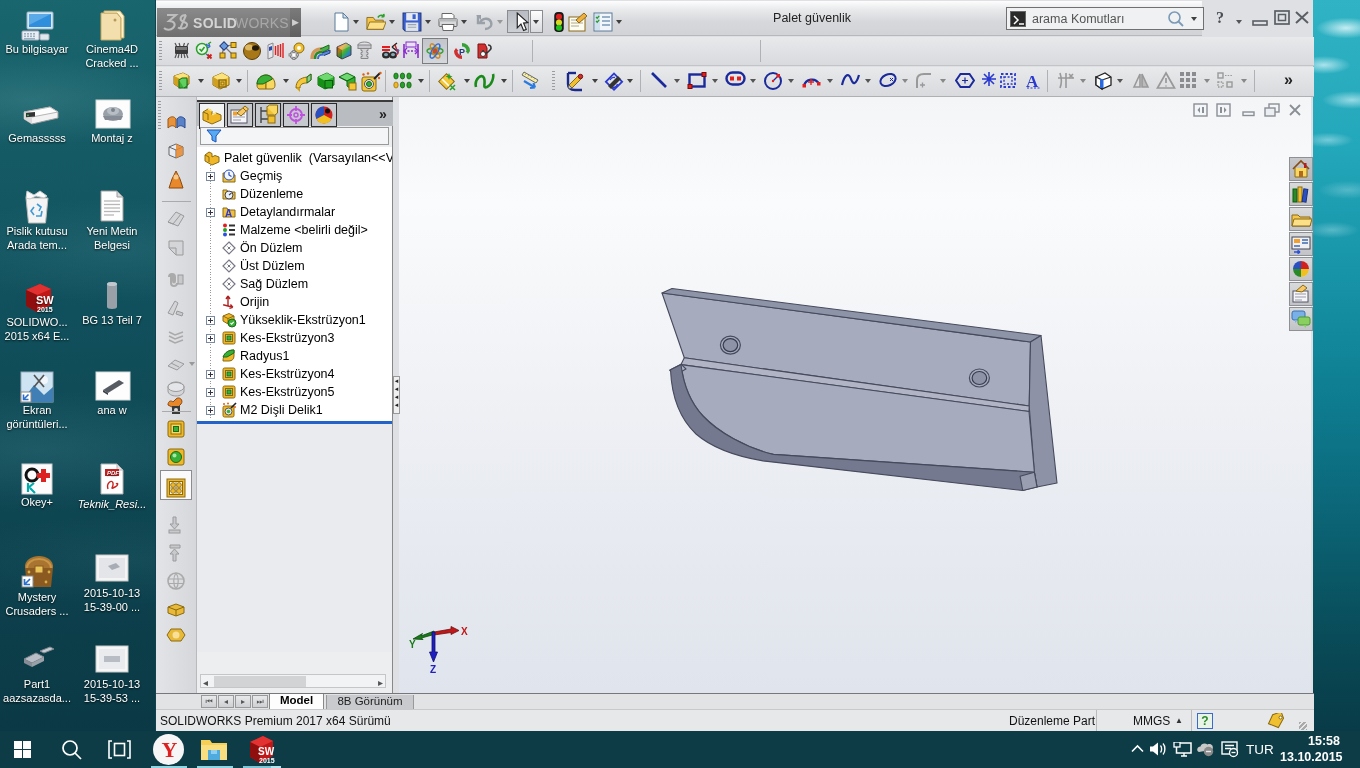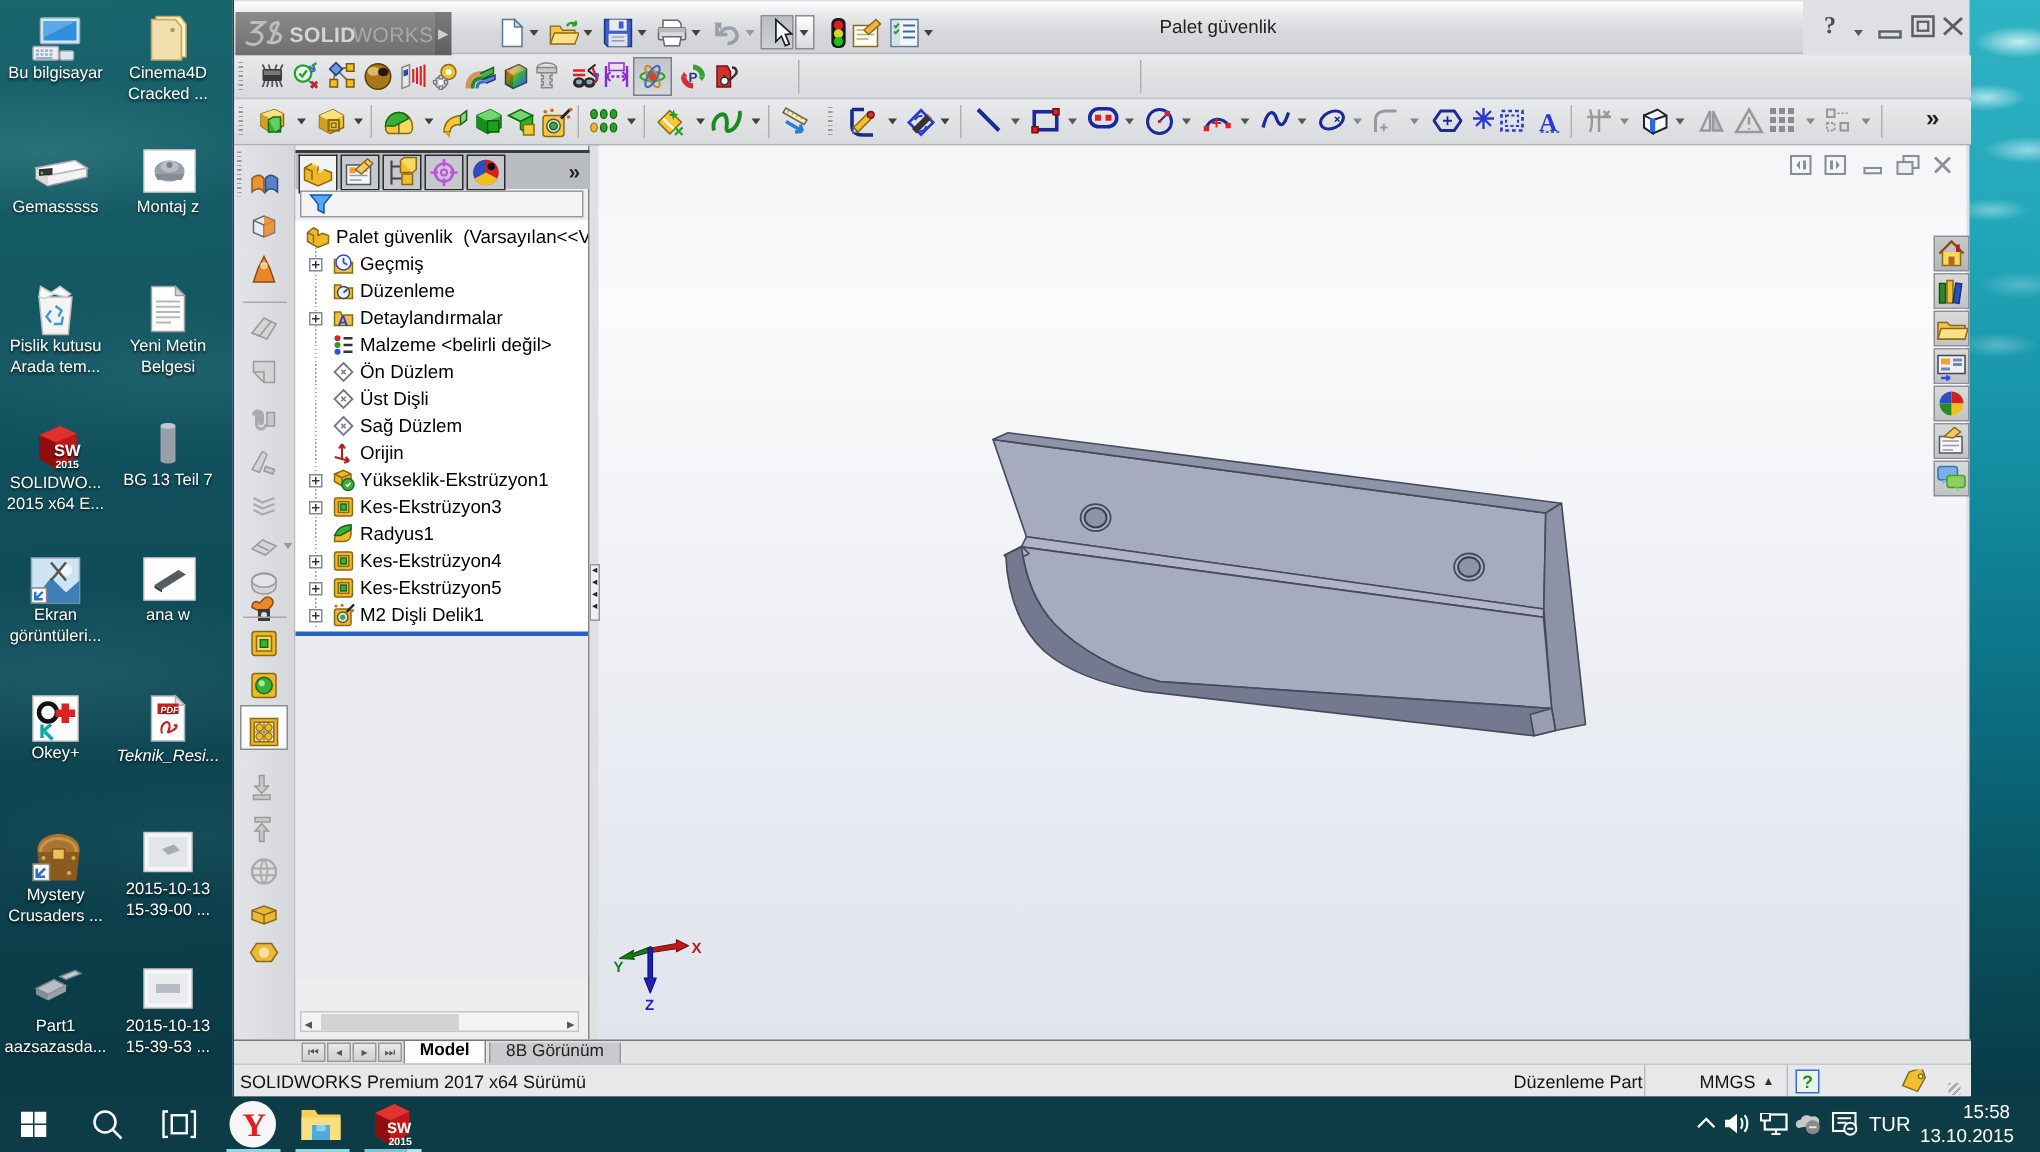--- a/index.html
+++ b/index.html
@@ -349,20 +349,34 @@
             <rect x="2" y="2" width="5" height="16" fill="#cfe0ef"></rect>
             <g stroke="#3a6a9a" stroke-width="1.2">
               <path d="M9 5 h8 M9 9 h8 M9 13 h8"></path>
             </g>
             <path d="M3 5 l1.2 1.2 l2 -2.4" stroke="#2a9a2a" stroke-width="1.3" fill="none"></path>
             <path d="M3 9 l1.2 1.2 l2 -2.4" stroke="#2a9a2a" stroke-width="1.3" fill="none"></path>
           </svg>
         <div class="drop" style="left:460px"></div>
       </div>
       <div id="wtitle">Palet güvenlik</div>
+      <div id="searchbox">
+        <div style="position:absolute;left:3px;top:2.5px;width:16px;height:16px;background:#2a2a2a;border:1px solid #666;">
+          <svg width="16" height="16" viewBox="0 0 16 16">
+              <path d="M3 4 l4 4 l-4 4" stroke="#fff" stroke-width="1.5" fill="none"></path>
+              <path d="M8 12 h5" stroke="#fff" stroke-width="1.5"></path>
+            </svg>
+        </div>
+        <div style="position:absolute;left:25px;top:4px;font-size:12.5px;color:#555;">arama Komutları</div>
+        <svg style="position:absolute;left:160px;top:2px;" width="18" height="18" viewBox="0 0 18 18">
+            <circle cx="7.5" cy="7.5" r="5.5" fill="none" stroke="#7a9ab8" stroke-width="1.6"></circle>
+            <path d="M11.5 11.5 L16 16" stroke="#7a9ab8" stroke-width="1.8"></path>
+          </svg>
+        <div class="drop" style="left:184px;top:9px"></div>
+      </div>
       <div id="winctls">
         <div class="winctl" style="left:1060px;top:8px;font-size:16px;color:#4a4f56;font-weight:bold;font-family:'Liberation Serif',serif;">?</div>
         <div class="drop" style="left:1080px;border-top-color:#555"></div>
         <svg class="winctl" style="left:1096px;top:11px" width="17" height="14" viewBox="0 0 17 14">
             <rect x="1" y="9" width="14" height="4" fill="none" stroke="#5a5f66" stroke-width="1.6"></rect>
           </svg>
         <svg class="winctl" style="left:1118px;top:9px" width="16" height="16" viewBox="0 0 16 16">
             <rect x="1" y="1" width="14" height="13" fill="none" stroke="#5a5f66" stroke-width="1.7"></rect>
             <rect x="4.5" y="4.5" width="7" height="6" fill="none" stroke="#5a5f66" stroke-width="1.5"></rect>
           </svg>
@@ -917,21 +931,21 @@
               <path d="M8 2 L14 8 L8 14 L2 8 Z" fill="none" stroke="#778" stroke-width="1.2"></path>
               <path d="M6.5 6.5 L9.5 9.5 M9.5 6.5 L6.5 9.5" stroke="#778" stroke-width="1"></path>
             </svg>
           <span class="tt">Ön Düzlem</span>
           </div>
         <div class="titem" style="top:110px;">
           <svg class="tico" viewBox="0 0 16 16">
               <path d="M8 2 L14 8 L8 14 L2 8 Z" fill="none" stroke="#778" stroke-width="1.2"></path>
               <path d="M6.5 6.5 L9.5 9.5 M9.5 6.5 L6.5 9.5" stroke="#778" stroke-width="1"></path>
             </svg>
-          <span class="tt">Üst Dişli</span>
+          <span class="tt">Üst Düzlem</span>
           </div>
         <div class="titem" style="top:128px;">
           <svg class="tico" viewBox="0 0 16 16">
               <path d="M8 2 L14 8 L8 14 L2 8 Z" fill="none" stroke="#778" stroke-width="1.2"></path>
               <path d="M6.5 6.5 L9.5 9.5 M9.5 6.5 L6.5 9.5" stroke="#778" stroke-width="1"></path>
             </svg>
           <span class="tt">Sağ Düzlem</span>
           </div>
         <div class="titem" style="top:146px;">
           <svg class="tico" viewBox="0 0 16 16">
@@ -1224,15 +1238,15 @@
       <circle cx="12.5" cy="10.5" r="4.7" fill="#8a8a8a"></circle>
       <path d="M10 10.5 h5" stroke="#e8e8e8" stroke-width="1.4"></path>
     </svg>
     <svg class="tbic" style="left:1221px;top:10px;" width="18" height="17" viewBox="0 0 18 17">
       <rect x="1" y="1" width="15" height="12" fill="none" stroke="#fff" stroke-width="1.4"></rect>
       <path d="M4 4.5 h9 M4 7.5 h6" stroke="#fff" stroke-width="1.3"></path>
       <circle cx="12.5" cy="11.5" r="4" fill="#0d3c46" stroke="#fff" stroke-width="1.3"></circle>
       <path d="M10.5 11.5 h4" stroke="#fff" stroke-width="1.3"></path>
     </svg>
     <div class="tbic" style="left:1246px;top:11px;font-size:13.5px;color:#fff;">TUR</div>
-    <div class="tbic" style="left:1280px;top:3px;width:60px;text-align:right;font-size:12.5px;color:#fff;line-height:15.5px;">15:58<br>13.10.2015</div>
+    <div class="tbic" style="left:1280px;top:3px;width:60px;text-align:right;font-size:12.5px;color:#fff;line-height:15.5px;font-weight:bold;">15:58<br>13.10.2015</div>
   </div>
 </div>
 
 </body></html>

